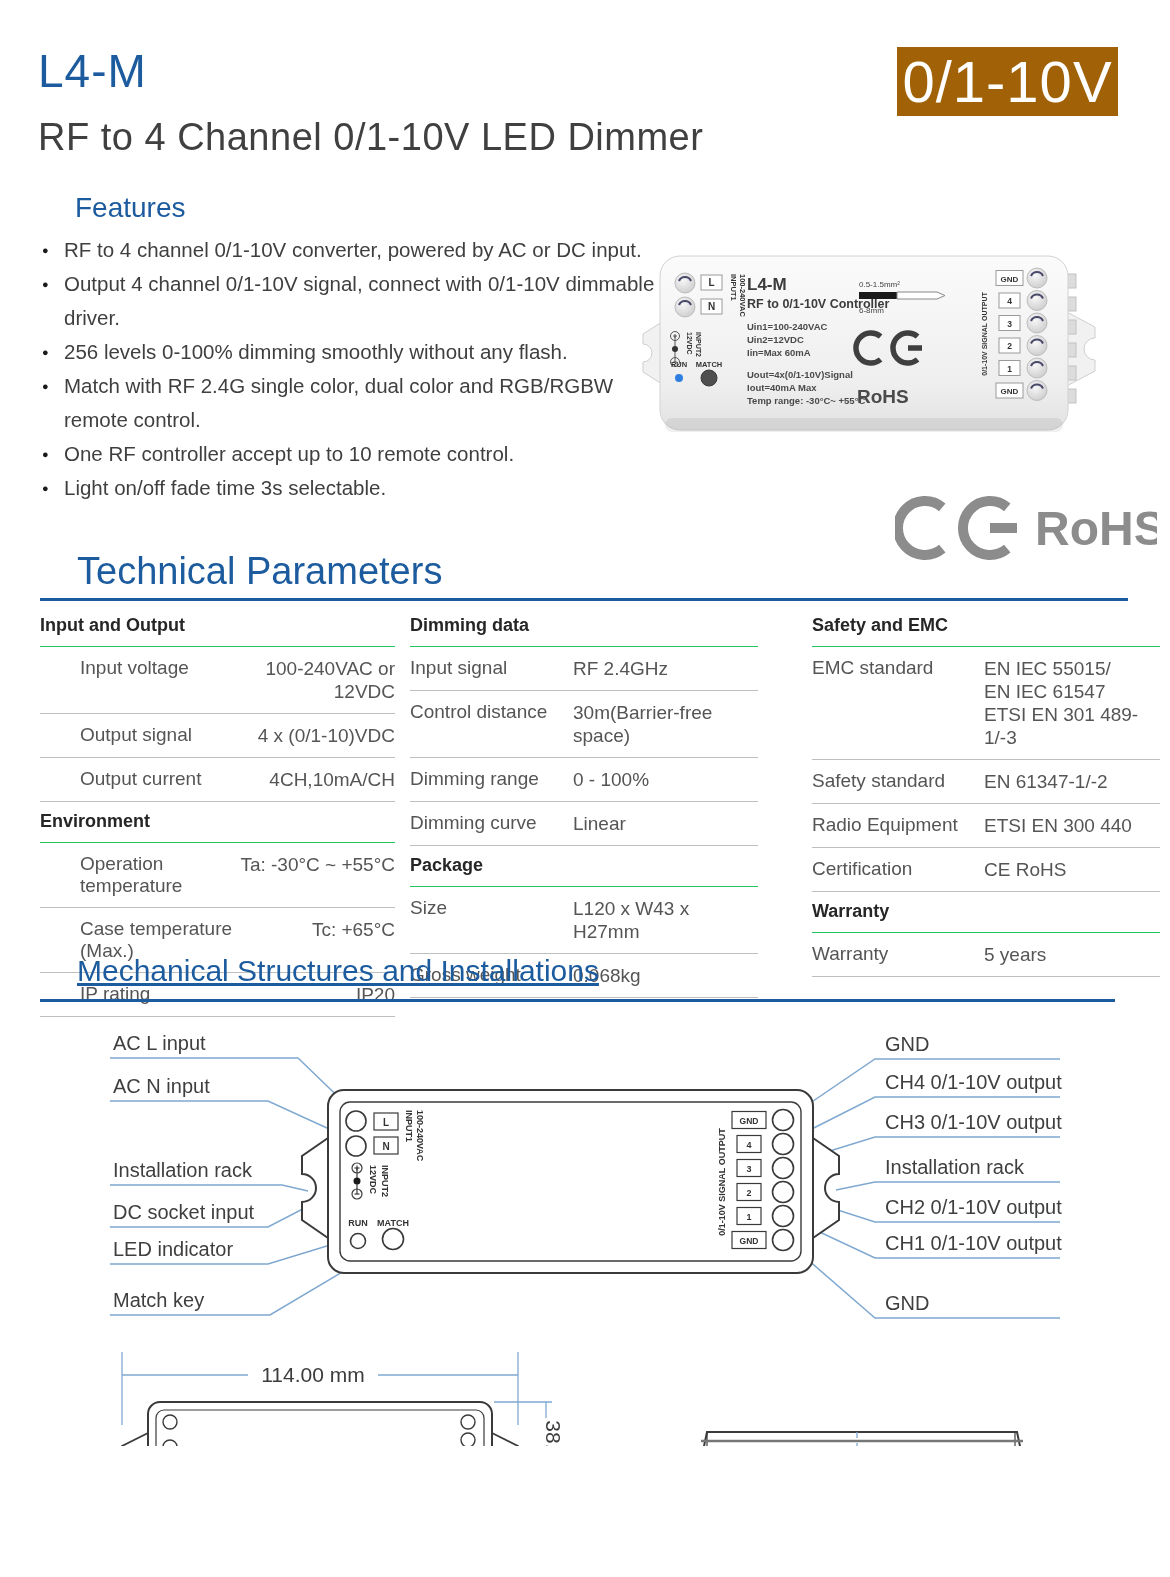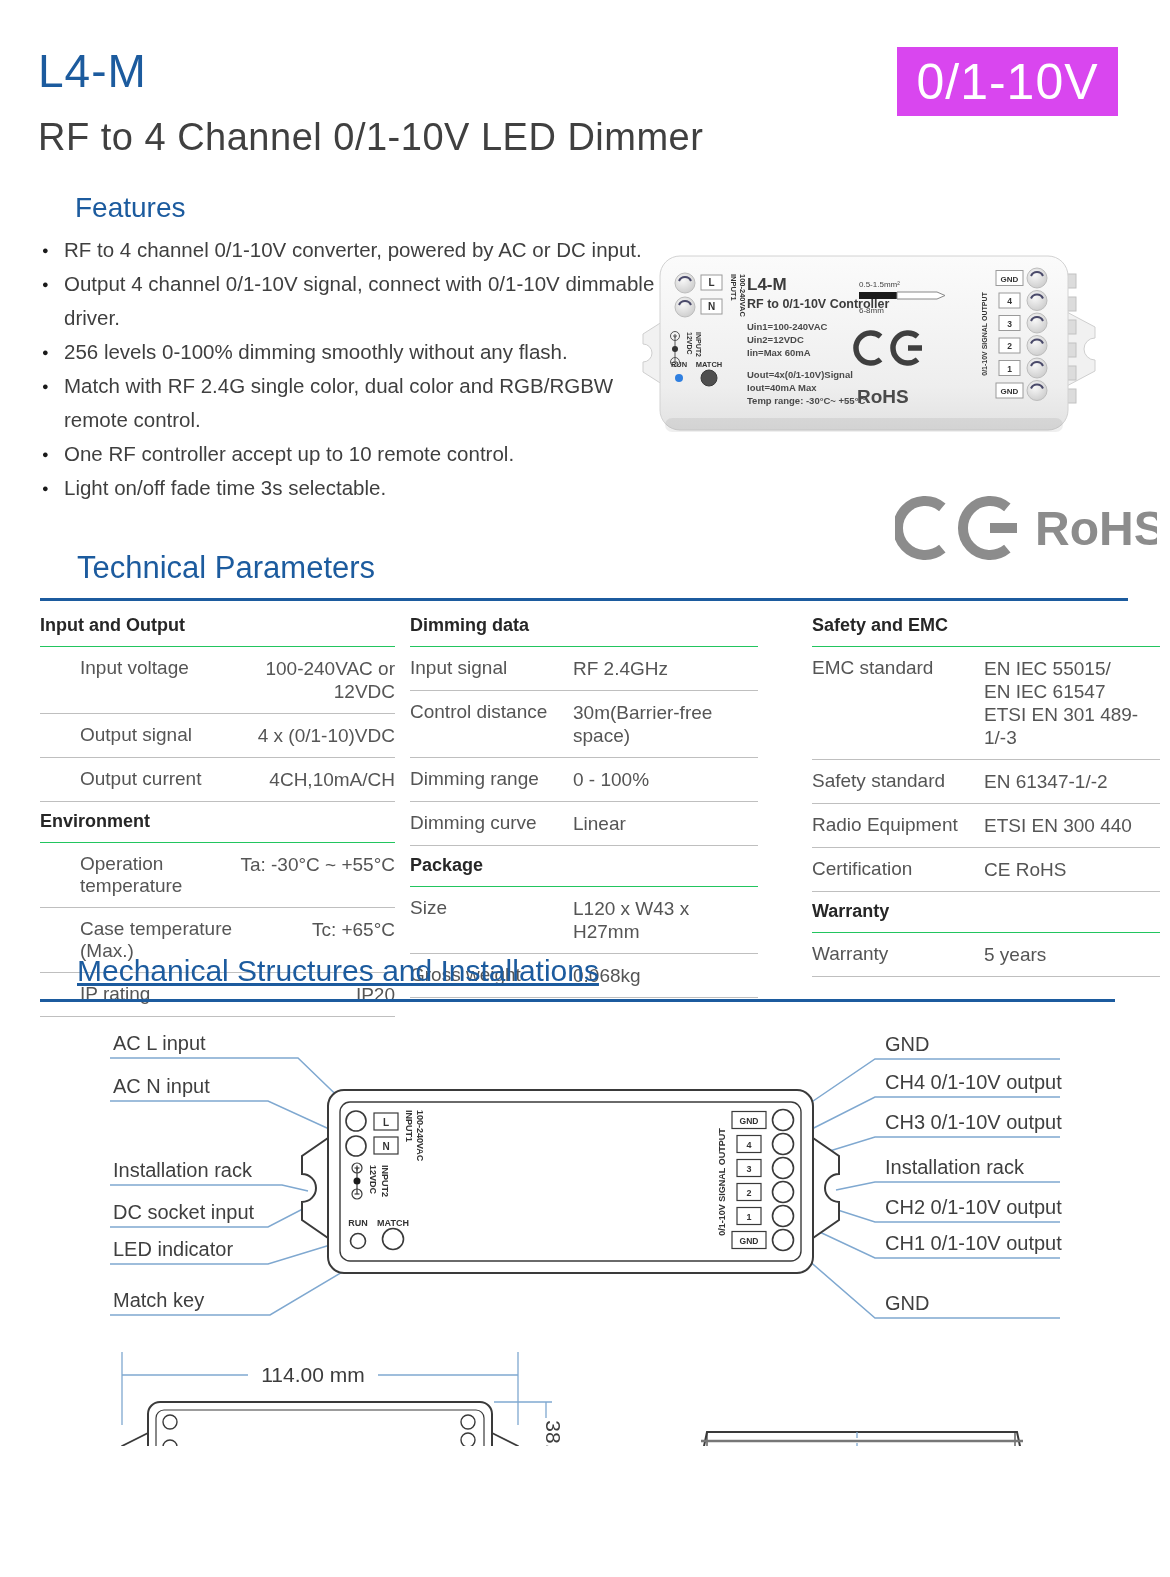--- a/index.html
+++ b/index.html
@@ -1,28 +1,28 @@
 <!DOCTYPE html>
 <html><head>
 <meta charset="utf-8">
 <style>
   html,body{margin:0;padding:0;background:#fff;}
   .page{position:relative;width:1170px;height:1446px;background:#fff;overflow:hidden;
         font-family:"Liberation Sans",sans-serif;color:#3f3f3f;}
   .abs{position:absolute;}
   .model{left:38px;top:44px;font-size:46px;color:#1c5b9e;letter-spacing:1px;font-weight:400;}
-  .badge{left:897px;top:47px;width:221px;height:69px;background:#d946ef;color:#fff;
-         font-size:50px;display:flex;align-items:center;justify-content:center;letter-spacing:1px;}
+  .badge{left:897px;top:47px;width:221px;height:69px;background:#a16207;color:#fff;
+         font-size:58px;display:flex;align-items:center;justify-content:center;letter-spacing:1px;}
   .title{left:38px;top:116px;font-size:38px;color:#404040;font-weight:400;letter-spacing:.5px;}
   .h-blue{color:#1c5b9e;font-weight:400;margin-left:37px;}
   .features-heading{left:38px;top:192px;font-size:28px;}
   .features{left:40px;top:233px;width:624px;font-size:20.5px;line-height:34px;color:#3f3f3f;}
   .feature{position:relative;padding-left:24px;}
   .feature .dot{position:absolute;left:2px;top:0;font-size:11px;line-height:34px;color:#1a1a1a;}
-  .tech-heading{left:40px;top:550px;font-size:31px;}
+  .tech-heading{left:40px;top:550px;font-size:38px;}
   .mech-heading{left:40px;top:954px;font-size:30px;text-decoration:underline;}
   .rule{background:#1c5b9e;height:3px;}
   .rule-tech{left:40px;top:598px;width:1088px;}
   .rule-mech{left:40px;top:999px;width:1075px;}
   .tcol{top:606px;}
   .tcol .sec{font-size:18px;font-weight:600;color:#262626;padding:9px 0 10px 0;
              border-bottom:1px solid #22c55e;}
   .tcol .row{display:flex;padding:10px 0;border-bottom:1px solid #bfbfbf;
              font-size:19px;color:#555;}
   .tcol .lab{flex:none;}

